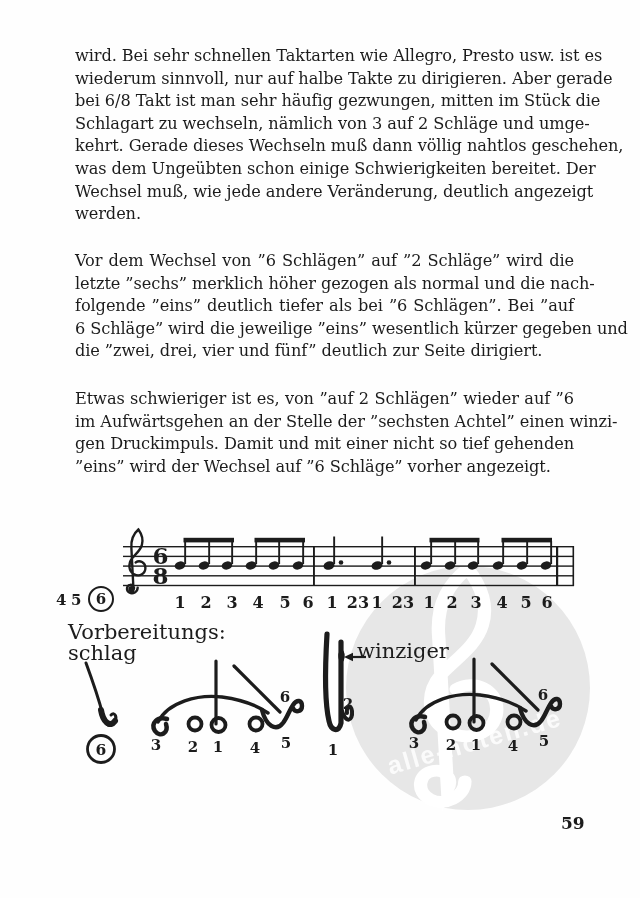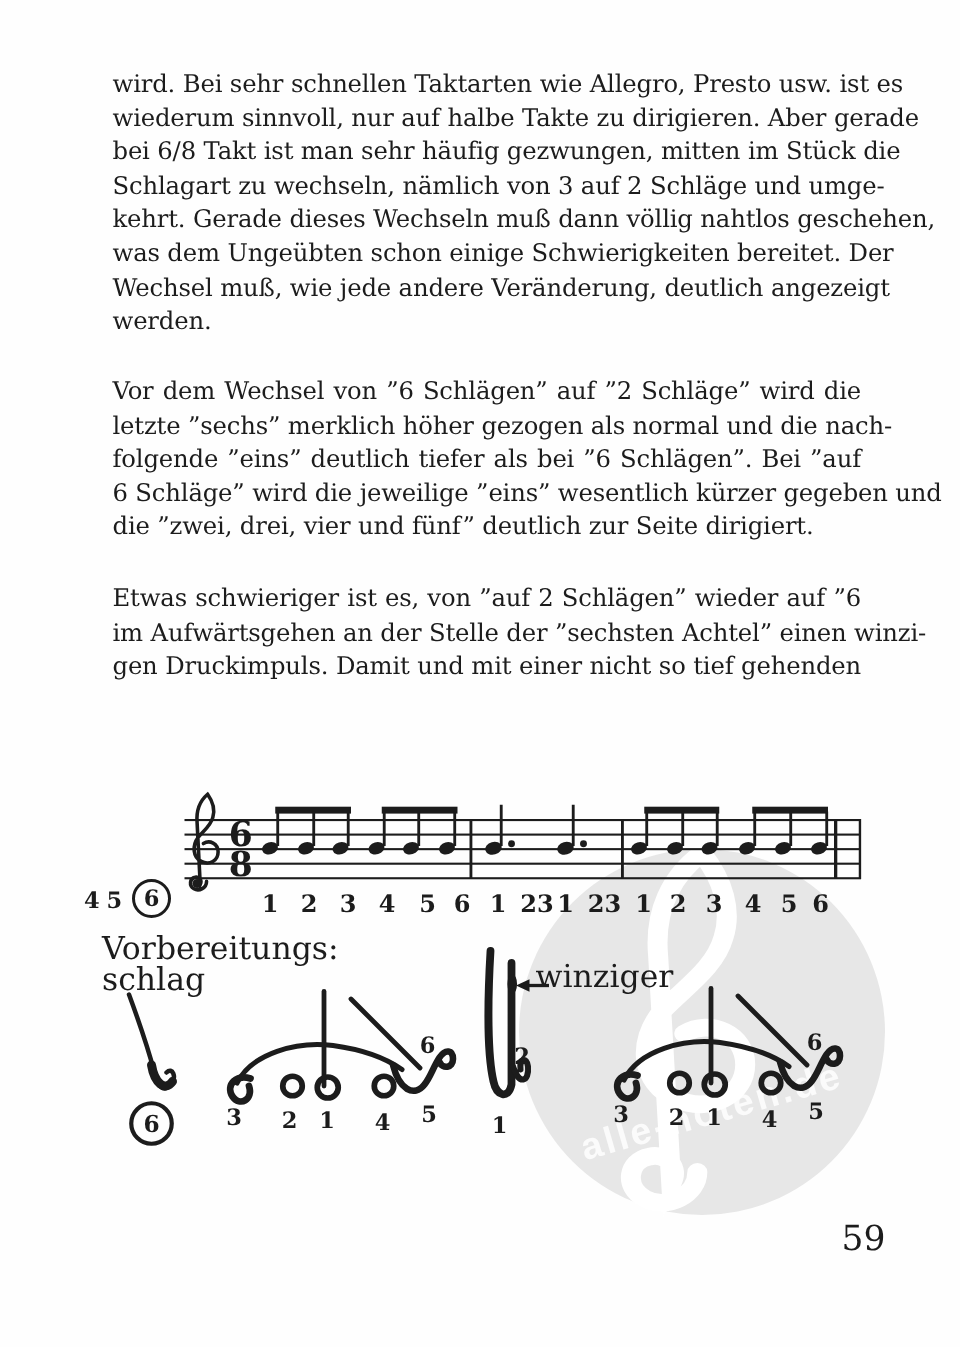--- a/index.html
+++ b/index.html
@@ -21,21 +21,21 @@
     position:absolute;transform:translateX(-50%);
     font-size:16px;font-weight:bold;line-height:16px;
   }
   .smalllbl{position:absolute;font-size:15px;font-weight:bold;line-height:15px;}
   .circle6{
     position:absolute;border:2.6px solid #1c1c1c;border-radius:50%;
     width:22px;height:22px;display:flex;align-items:center;justify-content:center;
     font-size:15px;font-weight:bold;
   }
   .caption{position:absolute;font-size:21px;line-height:21px;}
-  .pagenum{position:absolute;font-size:23px;font-weight:normal;}
+  .pagenum{position:absolute;font-size:17px;font-weight:bold;}
   
   .wm-disc{position:absolute;border-radius:50%;z-index:0;}
   .wm-clef{position:absolute;z-index:0;}
   .wm-text{
     position:absolute;z-index:0;font-family:"Liberation Sans",sans-serif;
     font-weight:bold;font-size:25px;letter-spacing:2px;
     color:rgba(255,255,255,0.82);transform:rotate(-16deg);transform-origin:left center;
     white-space:nowrap;
   }
   svg{position:absolute;overflow:visible;}
@@ -68,20 +68,21 @@
     <div class="pline">letzte ”sechs” merklich höher gezogen als normal und die nach-</div>
     <div class="pline">folgende ”eins” deutlich tiefer als bei ”6 Schlägen”. Bei ”auf</div>
     <div class="pline">6 Schläge” wird die jeweilige ”eins” wesentlich kürzer gegeben und</div>
     <div class="pline last">die ”zwei, drei, vier und fünf” deutlich zur Seite dirigiert.</div>
   </div>
 
   <div class="para" style="top:388px;">
     <div class="pline">Etwas schwieriger ist es, von ”auf 2 Schlägen” wieder auf ”6</div>
     <div class="pline">im Aufwärtsgehen an der Stelle der ”sechsten Achtel” einen winzi-</div>
     <div class="pline">gen Druckimpuls. Damit und mit einer nicht so tief gehenden</div>
+    <div class="pline last">”eins” wird der Wechsel auf ”6 Schläge” vorher angezeigt.</div>
   </div>
 
   <svg style="left:120px;top:525px;z-index:1;" width="460" height="78" viewBox="0 0 460 78">
     <g fill="#1c1c1c">
       <rect x="3" y="21" width="451" height="1.4"></rect>
       <rect x="3" y="30.7" width="451" height="1.4"></rect>
       <rect x="3" y="40.4" width="451" height="1.4"></rect>
       <rect x="3" y="50.1" width="451" height="1.4"></rect>
       <rect x="3" y="59.8" width="451" height="1.4"></rect>
     </g>

